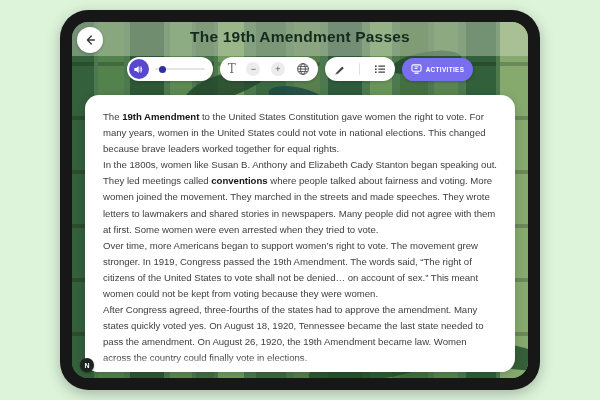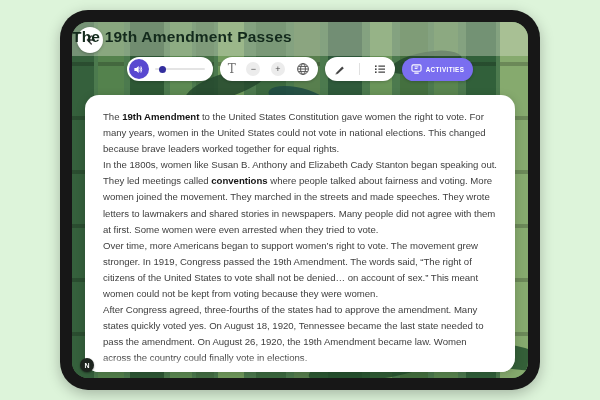--- a/index.html
+++ b/index.html
@@ -47,21 +47,21 @@
   .l6{left:388px;top:322px;width:92px;height:24px;transform:rotate(9deg);background:#26522f;}
   .topband{position:absolute;left:0;top:0;right:0;height:34px;background:rgba(223,229,209,.38);}
   
   .back{
     position:absolute;left:5px;top:5px;width:26px;height:26px;border-radius:50%;
     background:#fff;border:none;padding:0;cursor:pointer;
     display:flex;align-items:center;justify-content:center;
     box-shadow:0 1px 3px rgba(0,0,0,.25);
   }
   .title{
-    position:absolute;left:0;right:0;top:6px;
+    position:absolute;left:0;right:0;top:6px;text-align:center;
     font-size:15.5px;font-weight:800;letter-spacing:.2px;color:#132a1c;
   }
   
   .toolbar{
     position:absolute;left:0;right:0;top:34px;height:26px;
     display:flex;align-items:center;justify-content:center;gap:7px;
   }
   .pill{
     background:#fff;border-radius:13px;height:24px;
     display:flex;align-items:center;

